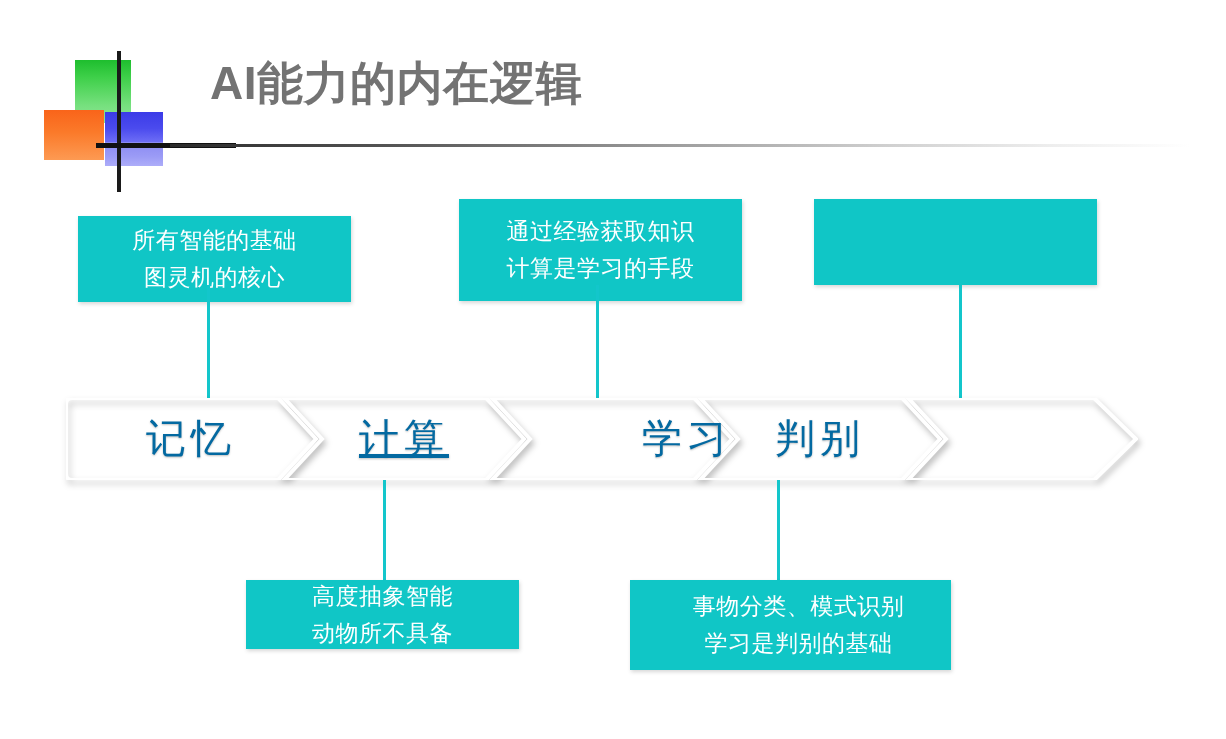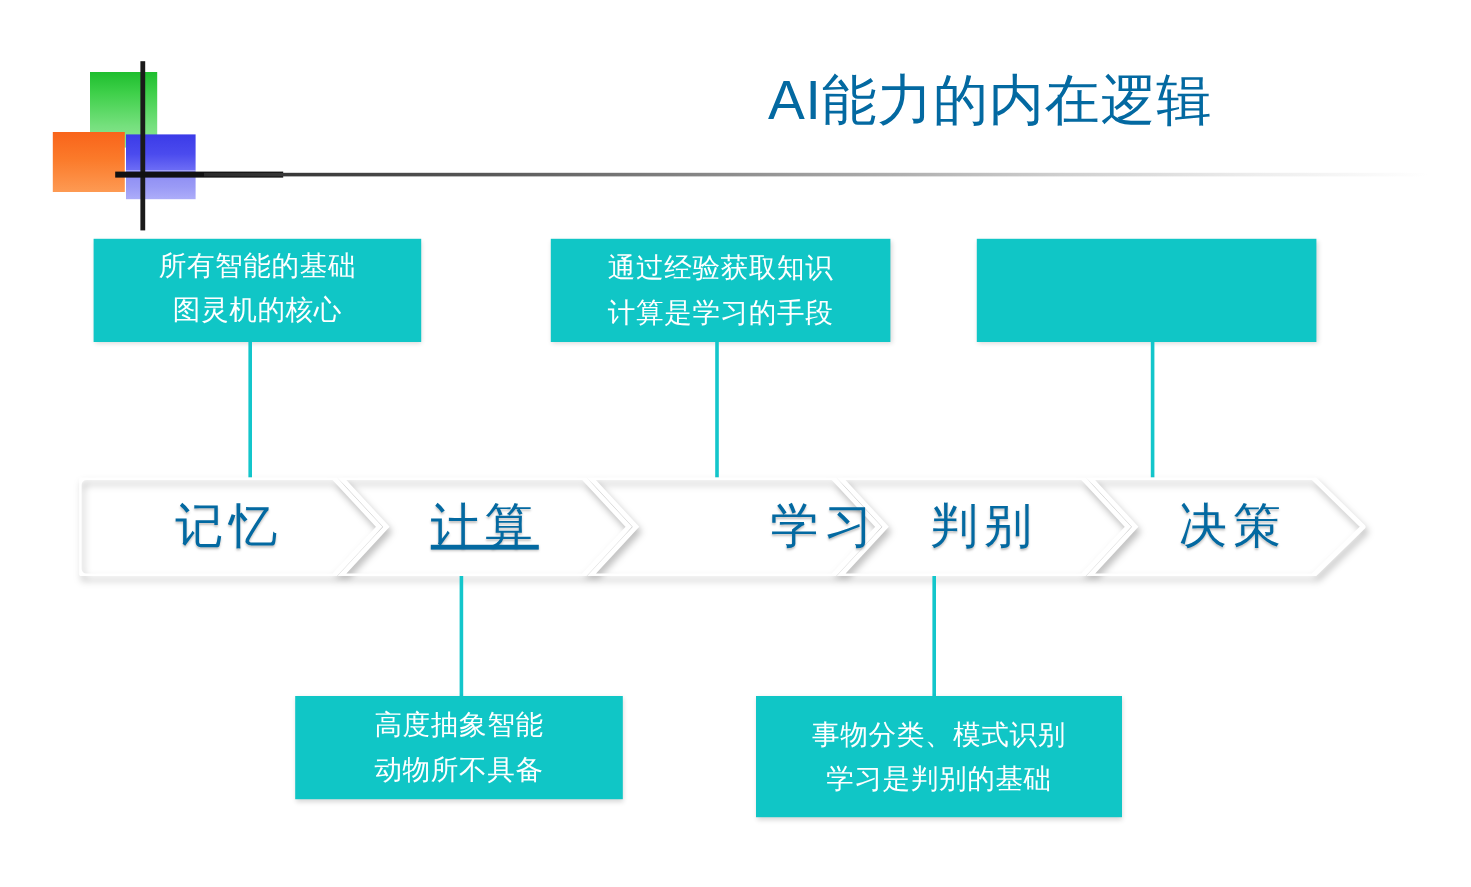--- a/index.html
+++ b/index.html
@@ -52,26 +52,26 @@
     position: absolute; left: 170px; top: 144px; width: 1020px; height: 3px;
     background: linear-gradient(90deg, #2b2b2b 0%, #555 22%, #9a9a9a 48%, #cfcfcf 70%, #ededed 86%, #ffffff 100%);
   }
 
   
   .title {
     position: absolute;
     left: 210px;
     top: 54px;
     width: 800px;
-    text-align: right;
+    text-align: left;
     font-size: 46px;
     line-height: 58px;
-    color: #0369a1;
+    color: #737373;
     font-family: "Liberation Sans", "DejaVu Sans", sans-serif;
-    font-weight: 400;
+    font-weight: 700;
     letter-spacing: 0.5px;
     white-space: nowrap;
   }
 
   
   .band {
     position: absolute;
     left: 66px;
     top: 398px;
     width: 1072px;
@@ -127,26 +127,26 @@
     <div class="logo-orange"></div>
     <div class="logo-blue"></div>
     <div class="logo-periwinkle"></div>
     <div class="logo-vline"></div>
     <div class="logo-hrule-dark"></div>
   </div>
   <div class="rule-fade"></div>
 
   <div class="title">AI能力的内在逻辑</div>
 
-  <div class="callout" style="left:78px; top:199px; width:273px; height:86px;font-family:Liberation Mono, monospace;">
+  <div class="callout" style="left:78px; top:216px; width:273px; height:86px;">
     <span>所有智能的基础</span>
     <span>图灵机的核心</span>
   </div>
 
-  <div class="callout" style="left:459px; top:199px; width:283px; height:86px;">
+  <div class="callout" style="left:459px; top:199px; width:283px; height:102px;">
     <span>通过经验获取知识</span>
     <span>计算是学习的手段</span>
   </div>
 
   <div class="callout" style="left:814px; top:199px; width:283px; height:86px;">
   </div>
 
   <div class="connector" style="left:207px; top:285px; height:113px;"></div>
   <div class="connector" style="left:596px; top:285px; height:113px;"></div>
   <div class="connector" style="left:959px; top:285px; height:113px;"></div>
@@ -170,28 +170,27 @@
       <path d="M634,0 H836 L874,41 L836,82 H634 L672,41 Z" fill="url(#magGrad)" stroke="#ffffff" stroke-width="4"></path>
 
       <path d="M842,0 H1028 L1070,41 L1028,82 H842 L880,41 Z" fill="url(#magGrad)" stroke="#ffffff" stroke-width="4"></path>
     </svg>
   </div>
 
   <div class="band-label" style="left:66px;  width:250px;">记忆</div>
   <div class="band-label" style="left:284px; width:240px;text-decoration:underline;">计算</div>
   <div class="band-label" style="left:492px; width:240px;text-align:right;">学习</div>
   <div class="band-label" style="left:700px; width:240px;">判别</div>
-  <div class="band-label" style="left:910px; width:235px;">决策</div>
 
   <div class="connector" style="left:383px; top:480px; height:100px;"></div>
   <div class="connector" style="left:777px; top:480px; height:100px;"></div>
 
-  <div class="callout" style="left:246px; top:580px; width:273px; height:86px;">
+  <div class="callout" style="left:246px; top:580px; width:273px; height:69px;">
     <span>高度抽象智能</span>
     <span>动物所不具备</span>
   </div>
 
-  <div class="callout" style="left:630px; top:580px; width:305px; height:101px;">
+  <div class="callout" style="left:630px; top:580px; width:305px; height:90px;padding-left:16px;">
     <span>事物分类、模式识别</span>
     <span>学习是判别的基础</span>
   </div>
 
 </div>
 
 </body></html>

